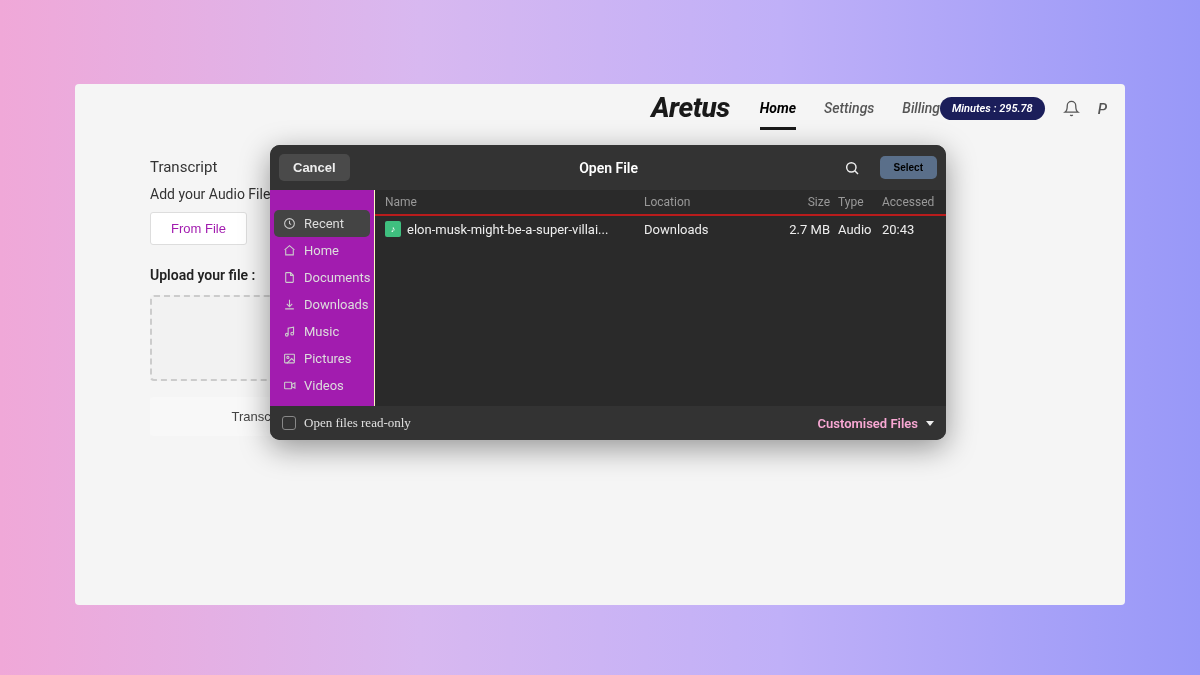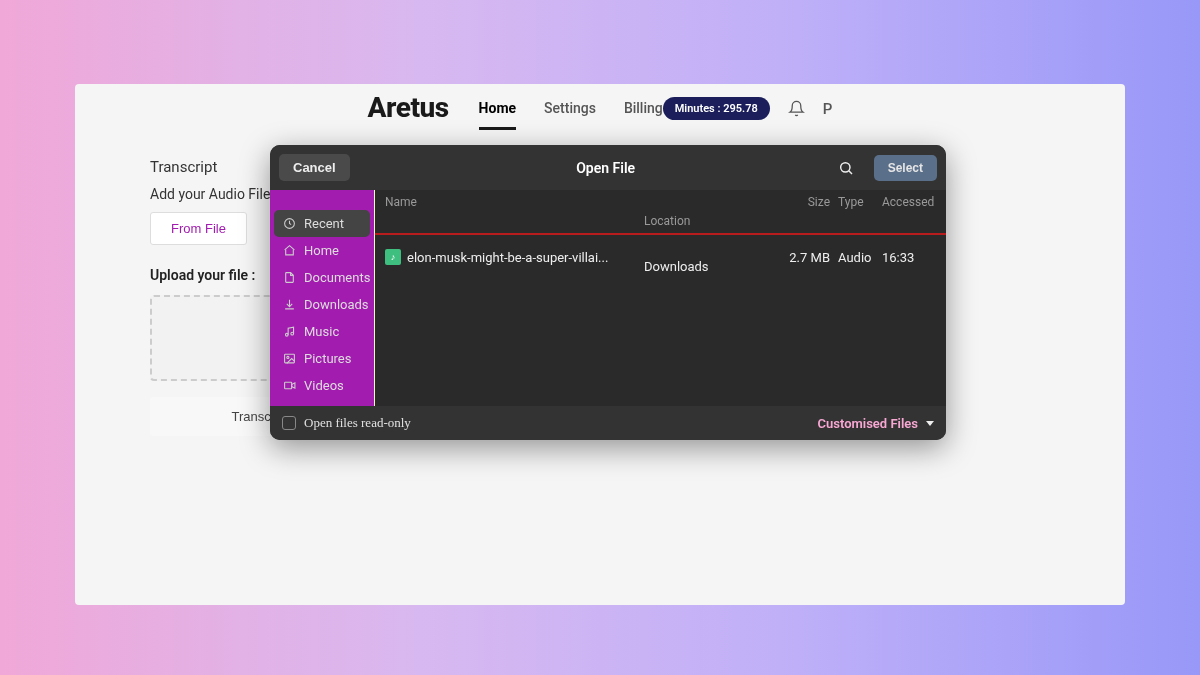--- a/index.html
+++ b/index.html
@@ -18,23 +18,24 @@
       top: 84px;
       right: 75px;
       bottom: 70px;
       background: #f5f5f5;
       border-radius: 4px;
       overflow: visible;
     }
     .header {
       display: flex;
       align-items: center;
-      justify-content: center;
+      justify-content: flex-end;
       padding: 9px 18px 0 18px;
       height: 46px;
+      font-style: italic;
     }
     .header-left { display: flex; align-items: center; gap: 30px; height:100%;}
     .logo { font-size: 28px; font-weight: 800; color: #1a1a1a; letter-spacing: -0.5px; align-self: center; padding-bottom: 8px;}
     .nav { display: flex; gap: 28px; height:100%; align-items:stretch;}
     .nav-item { color: #555; font-size: 14px; font-weight: 500; cursor: pointer; display: flex; align-items: center; padding-bottom: 10px; padding-top:6px; border-bottom: 3px solid transparent; }
     .nav-item.active { color: #000; font-weight: 700; border-bottom: 3px solid #1a1a1a; }
     .header-right { display: flex; align-items: center; gap: 18px; padding-bottom:6px;}
     .minutes-badge { background: #1b1e5a; color: #fff; padding: 5px 12px; border-radius: 12px; font-size: 11px; font-weight: 600; }
     .bell-ic { color: #555; }
     .avatar-letter { color: #555; font-size: 15px; font-weight: 500; }
@@ -71,32 +72,32 @@
       display: flex;
       align-items: center;
       justify-content: space-between;
       padding: 9px 9px;
       background: #333333;
     }
     .dlg-cancel { background: #4a4a4a; color: #eee; padding: 6px 14px; border-radius: 5px; border: none; cursor: pointer; font-weight: 600; font-size: 13px;}
     .dlg-title { color: #fff; font-weight: 600; font-size: 14px; margin-left: 24px; }
     .dlg-hdr-right{ display:flex; align-items:center; gap:10px;}
     .dlg-search-ic { color: #eee; width: 26px; text-align: center; cursor:pointer;}
-    .dlg-select { background: #5a6f8a; color: #e5e5e5; padding: 6px 14px; border-radius: 5px; border: none; cursor: pointer; font-weight: 600; font-size: 12px;}
+    .dlg-select { background: #5a6f8a; color: #000000; padding: 6px 14px; border-radius: 5px; border: none; cursor: pointer; font-weight: 600; font-size: 10px;}
 
     .dlg-body { display: flex; height: 216px; }
     .dlg-sidebar { width: 105px; background: #a21caf; border-right: 1px solid #fef9c3; padding: 20px 4px; }
     .sb-item { display: flex; align-items: center; gap: 8px; padding: 6px 8px; border-radius: 5px; color: #ddd; cursor: pointer; font-size: 13px; }
     .sb-item.active { background: #444; }
     .sb-icon { width: 14px; display: inline-flex; justify-content: center; color: #ccc; flex-shrink: 0; }
 
     .dlg-main { flex: 1; background: #2a2a2a; display: flex; flex-direction: column; }
     .fl-header { display: flex; padding: 5px 10px; color: #999; font-size: 12px; border-bottom: 2px solid #b91c1c; }
     .col-name { flex: 1; min-width: 0; }
-    .col-loc { width: 140px; margin-top: 19px; }
+    .col-loc { width: 140px; }
     .col-size { width: 54px; text-align: right; padding-right: 8px;}
     .col-type { width: 44px; }
     .col-acc { width: 54px; }
 
     .fl-row { display: flex; padding: 5px 10px; color: #eee; align-items: center; cursor: pointer; }
     .fl-name-cell { flex: 1; min-width: 0; display: flex; align-items: center; gap: 6px; overflow:hidden;}
     .fl-name-txt { white-space: nowrap; overflow: hidden; text-overflow: ellipsis; }
     .audio-ic { width: 16px; height: 16px; background: #3fbf7f; border-radius: 2px; display: flex; align-items: center; justify-content: center; color: #fff; font-size: 9px; flex-shrink:0;}
 
     .dlg-footer { display: flex; justify-content: space-between; align-items: center; padding: 9px 12px; background: #333333; }
@@ -240,21 +241,21 @@
         <div class="col-acc">Accessed</div>
       </div>
       <div class="fl-row">
         <div class="fl-name-cell">
           <span class="audio-ic">♪</span>
           <span class="fl-name-txt">elon-musk-might-be-a-super-villai...</span>
         </div>
         <div class="col-loc">Downloads</div>
         <div class="col-size">2.7 MB</div>
         <div class="col-type">Audio</div>
-        <div class="col-acc">16:33</div>
+        <div class="col-acc">20:43</div>
       </div>
     </div>
   </div>
 
   <div class="dlg-footer">
     <label class="chk">
       <span class="chk-box"></span>
       <span>Open files read-only</span>
     </label>
     <div class="filter-btn">

